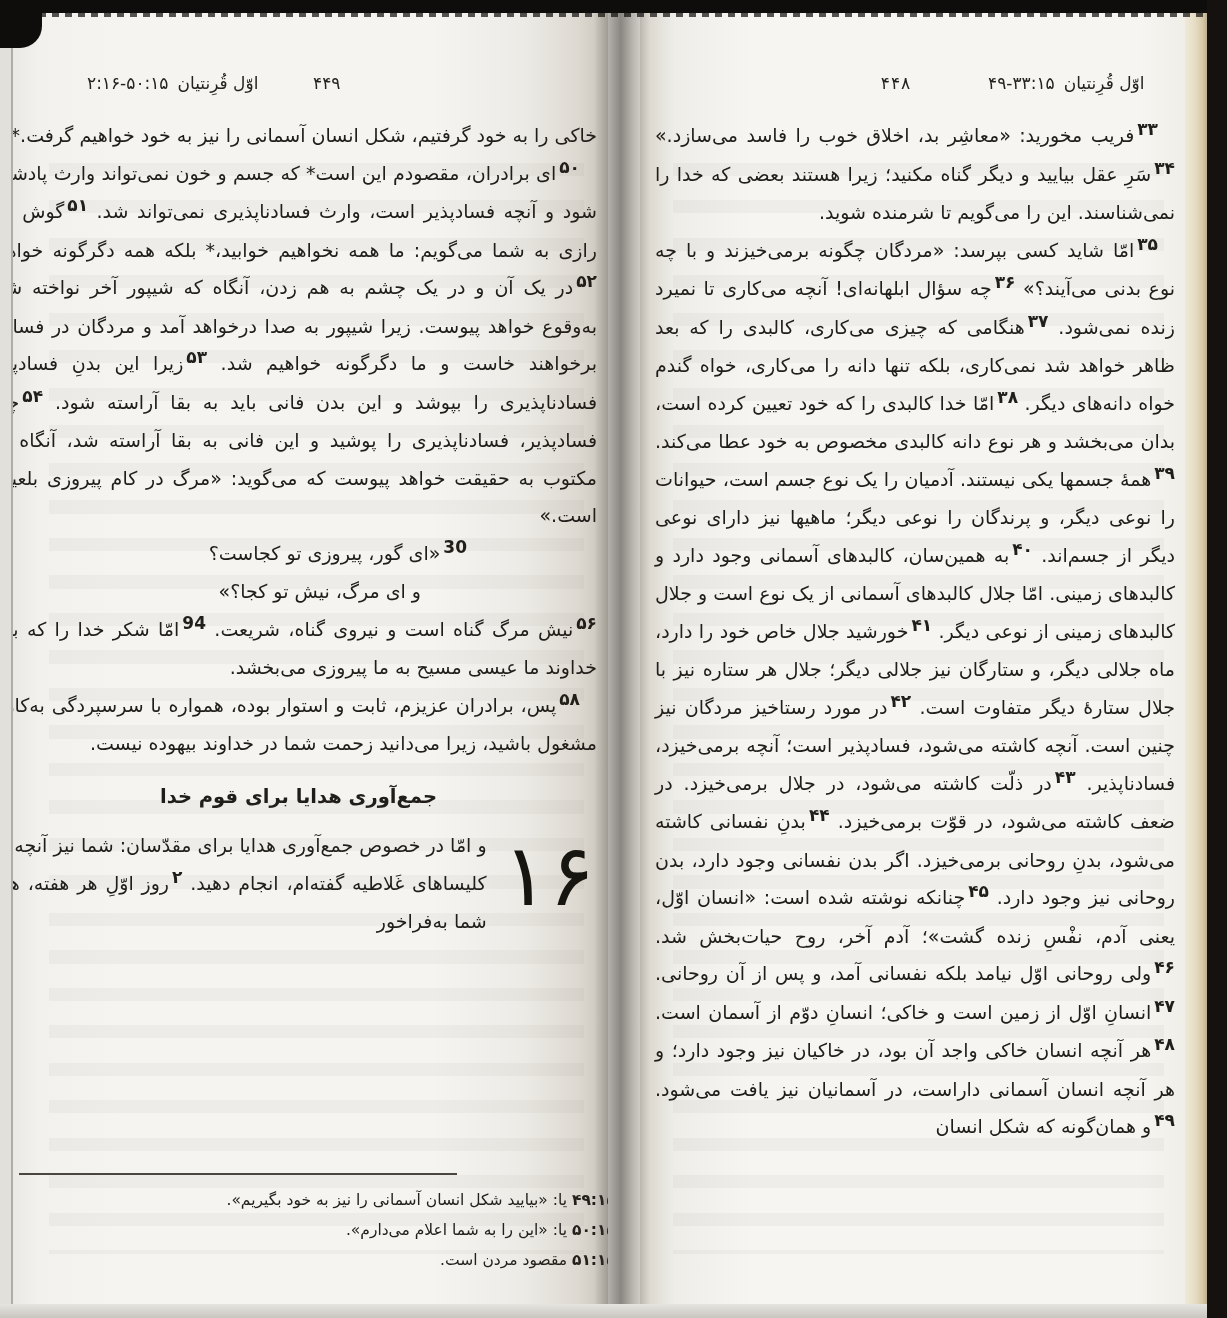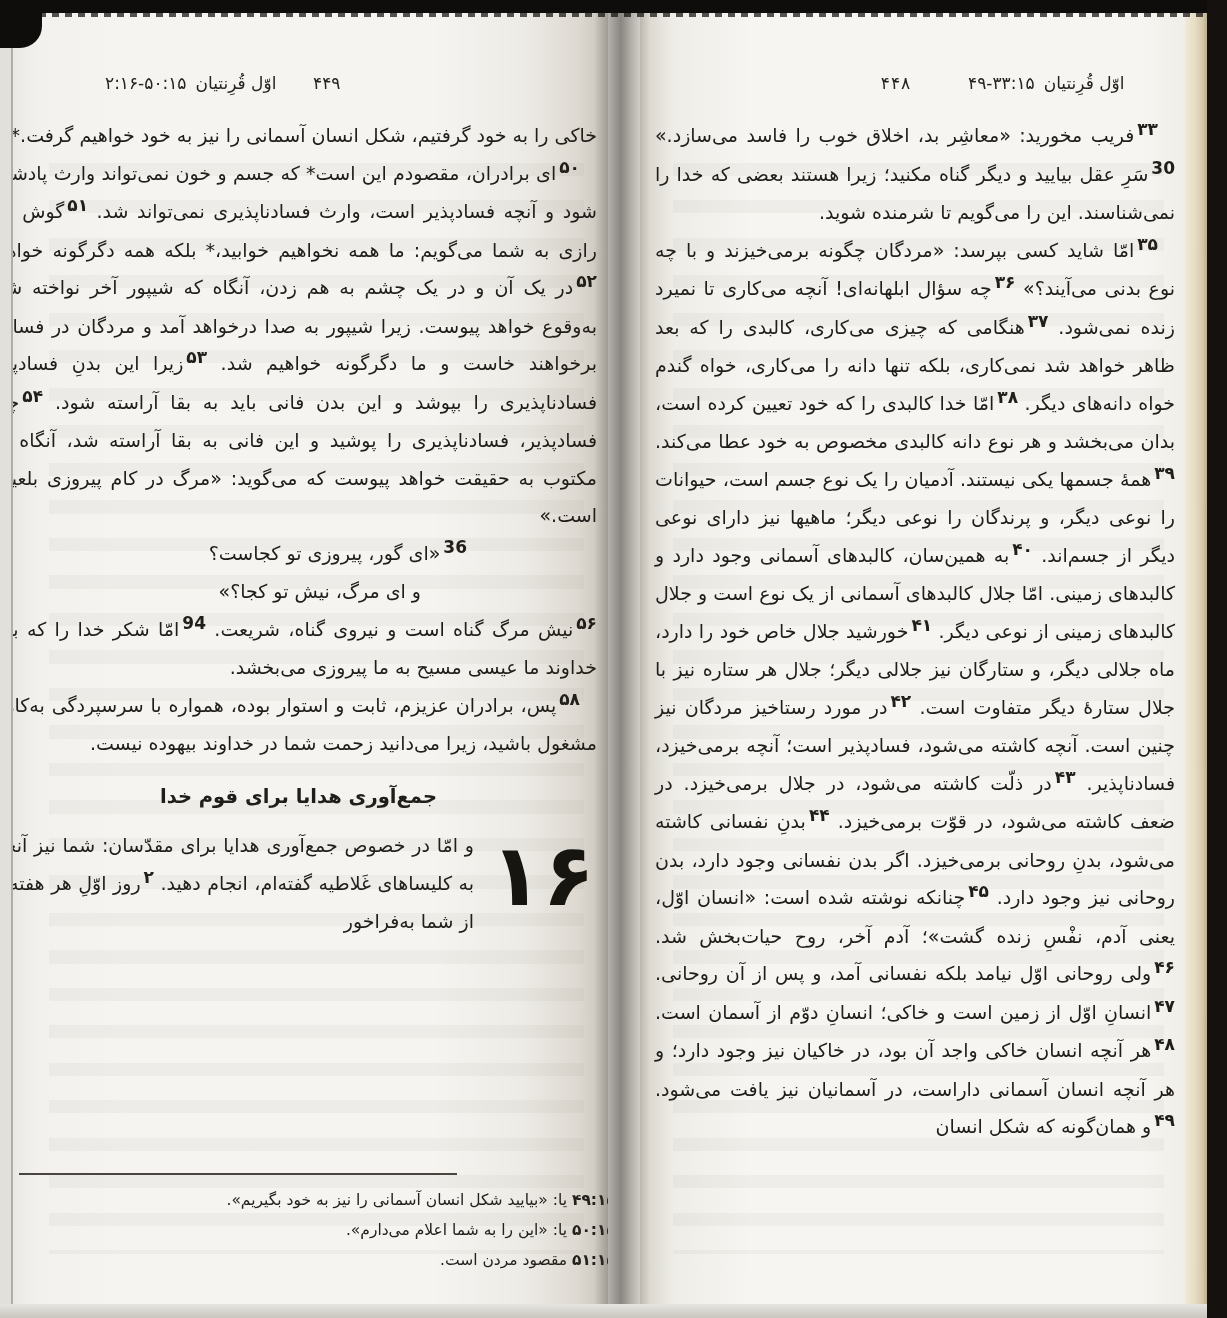--- a/index.html
+++ b/index.html
@@ -32,41 +32,41 @@
         background:repeating-linear-gradient(180deg,rgba(95,88,76,.05) 0 13px,rgba(95,88,76,0) 13px 37.5px);
         pointer-events:none;}
   .spine{position:absolute;top:13px;left:594px;width:56px;height:1291px;z-index:4;pointer-events:none;
         background:linear-gradient(90deg,rgba(70,64,56,0) 0%,rgba(70,64,56,.26) 22%,
                    rgba(42,38,33,.48) 48%,rgba(70,64,56,.28) 68%,rgba(110,102,92,.10) 86%,rgba(110,102,92,0) 100%);}
 
   
   .runhead{position:absolute;top:60px;font-size:17px;color:#26231f;z-index:2;display:flex;gap:9px;
         align-items:baseline;white-space:nowrap;}
   .runhead .ref{direction:ltr;unicode-bidi:isolate;}
-  .rh-left{left:92px;justify-content:center;}
-  .rh-right{left:328px;}
+  .rh-left{left:74px;justify-content:center;}
+  .rh-right{left:348px;}
   .pagenum{position:absolute;top:60px;font-size:17px;color:#26231f;z-index:2;}
   .pn-left{left:300px;}
   .pn-right{left:240px;font-family:Liberation Mono, monospace;}
 
   
   .body{position:absolute;direction:rtl;text-align:justify;font-size:19px;line-height:37.5px;z-index:2;}
   .body-left{top:104px;right:11px;width:650px;}
   .body-right{top:104px;left:15px;width:520px;}
   .para{text-align:justify;}
   .para.indent{text-indent:17px;}
   .heading{font-weight:bold;text-align:center;font-size:19.5px;margin:15px 0 12px;text-indent:0;}
   .body-left .heading{padding-left:53px;}
   .vnum{font-weight:700;font-size:17px;position:relative;top:-7px;margin-left:3px;
         vertical-align:baseline;direction:ltr;unicode-bidi:isolate;}
   .poetry{margin:0 130px 0 0;}
   .pline{text-align:right;}
   .pline.cont{margin-right:46px;}
   .chap{margin-top:5px;}
-  .dropcap{float:right;font-size:86px;line-height:80px;font-weight:700;padding:8px 2px 0 16px;
+  .dropcap{float:right;font-size:86px;line-height:80px;font-weight:400;padding:8px 2px 0 16px;
         color:#17150f;direction:ltr;unicode-bidi:isolate;}
 
   
   .fnrule{position:absolute;left:6px;width:438px;top:1160px;height:2px;background:#4a453e;z-index:2;}
   .footnotes{position:absolute;top:1172px;right:-8px;left:28px;direction:rtl;font-size:15.5px;
         line-height:30px;text-align:right;z-index:2;color:#24211d;}
   .fnref{font-weight:700;}
 </style>
 </head>
 <body>
@@ -85,21 +85,21 @@
     <div class="runhead rh-left">
       <span class="ref">۲:۱۶-۵۰:۱۵</span>
       <span class="book">اوّل قُرِنتیان</span>
     </div>
     <div class="pagenum pn-left">۴۴۹</div>
 
     <div class="body body-left" id="left-body">
         <div class="para">خاکی را به خود گرفتیم، شکل انسان آسمانی را نیز به خود خواهیم گرفت.* </div>
         <div class="para indent"><sup class="vnum">۵۰</sup>ای برادران، مقصودم این است* که جسم و خون نمی‌تواند وارث پادشاهی خدا شود و آنچه فسادپذیر است، وارث فسادناپذیری نمی‌تواند شد. <sup class="vnum">۵۱</sup>گوش فرادهید! رازی به شما می‌گویم: ما همه نخواهیم خوابید،* بلکه همه دگرگونه خواهیم شد. <sup class="vnum">۵۲</sup>در یک آن و در یک چشم به هم زدن، آنگاه که شیپور آخر نواخته شود، این به‌وقوع خواهد پیوست. زیرا شیپور به صدا درخواهد آمد و مردگان در فسادناپذیری برخواهند خاست و ما دگرگونه خواهیم شد. <sup class="vnum">۵۳</sup>زیرا این بدنِ فسادپذیر باید فسادناپذیری را بپوشد و این بدن فانی باید به بقا آراسته شود. <sup class="vnum">۵۴</sup>چون این فسادپذیر، فسادناپذیری را پوشید و این فانی به بقا آراسته شد، آنگاه آن کلام مکتوب به حقیقت خواهد پیوست که می‌گوید: «مرگ در کام پیروزی بلعیده شده است.» </div>
         <div class="poetry">
-          <div class="pline"><sup class="vnum">36</sup>«ای گور، پیروزی تو کجاست؟</div>
+          <div class="pline"><sup class="vnum">30</sup>«ای گور، پیروزی تو کجاست؟</div>
           <div class="pline cont">و ای مرگ، نیش تو کجا؟»</div>
         </div>
         <div class="para"><sup class="vnum">۵۶</sup>نیش مرگ گناه است و نیروی گناه، شریعت. <sup class="vnum">94</sup>امّا شکر خدا را که به‌واسطهٔ خداوند ما عیسی مسیح به ما پیروزی می‌بخشد. </div>
         <div class="para indent"><sup class="vnum">۵۸</sup>پس، برادران عزیزم، ثابت و استوار بوده، همواره با سرسپردگی به‌کار خداوند مشغول باشید، زیرا می‌دانید زحمت شما در خداوند بیهوده نیست. </div>
         <div class="heading">جمع‌آوری هدایا برای قوم خدا</div>
         <div class="para chap"><span class="dropcap">۱۶</span>و امّا در خصوص جمع‌آوری هدایا برای مقدّسان: شما نیز آنچه را که به کلیساهای غَلاطیه گفته‌ام، انجام دهید. <sup class="vnum">۲</sup>روز اوّلِ هر هفته، هر یک از شما به‌فراخور </div>
       </div>
 
     <div class="fnrule"></div>
     <div class="footnotes" id="left-footnotes">
@@ -110,20 +110,20 @@
   </section>
 
   <section class="page page-right">
     <div class="pagenum pn-right">۴۴۸</div>
     <div class="runhead rh-right">
       <span class="ref">۴۹-۳۳:۱۵</span>
       <span class="book">اوّل قُرِنتیان</span>
     </div>
 
     <div class="body body-right" id="right-body">
-        <div class="para indent"><sup class="vnum">۳۳</sup>فریب مخورید: «معاشِر بد، اخلاق خوب را فاسد می‌سازد.» <sup class="vnum">30</sup>سَرِ عقل بیایید و دیگر گناه مکنید؛ زیرا هستند بعضی که خدا را نمی‌شناسند. این را می‌گویم تا شرمنده شوید. </div>
+        <div class="para indent"><sup class="vnum">۳۳</sup>فریب مخورید: «معاشِر بد، اخلاق خوب را فاسد می‌سازد.» <sup class="vnum">۳۴</sup>سَرِ عقل بیایید و دیگر گناه مکنید؛ زیرا هستند بعضی که خدا را نمی‌شناسند. این را می‌گویم تا شرمنده شوید. </div>
         <div class="para indent"><sup class="vnum">۳۵</sup>امّا شاید کسی بپرسد: «مردگان چگونه برمی‌خیزند و با چه نوع بدنی می‌آیند؟» <sup class="vnum">۳۶</sup>چه سؤال ابلهانه‌ای! آنچه می‌کاری تا نمیرد زنده نمی‌شود. <sup class="vnum">۳۷</sup>هنگامی که چیزی می‌کاری، کالبدی را که بعد ظاهر خواهد شد نمی‌کاری، بلکه تنها دانه را می‌کاری، خواه گندم خواه دانه‌های دیگر. <sup class="vnum">۳۸</sup>امّا خدا کالبدی را که خود تعیین کرده است، بدان می‌بخشد و هر نوع دانه کالبدی مخصوص به خود عطا می‌کند. <sup class="vnum">۳۹</sup>همهٔ جسمها یکی نیستند. آدمیان را یک نوع جسم است، حیوانات را نوعی دیگر، و پرندگان را نوعی دیگر؛ ماهیها نیز دارای نوعی دیگر از جسم‌اند. <sup class="vnum">۴۰</sup>به همین‌سان، کالبدهای آسمانی وجود دارد و کالبدهای زمینی. امّا جلال کالبدهای آسمانی از یک نوع است و جلال کالبدهای زمینی از نوعی دیگر. <sup class="vnum">۴۱</sup>خورشید جلال خاص خود را دارد، ماه جلالی دیگر، و ستارگان نیز جلالی دیگر؛ جلال هر ستاره نیز با جلال ستارهٔ دیگر متفاوت است. <sup class="vnum">۴۲</sup>در مورد رستاخیز مردگان نیز چنین است. آنچه کاشته می‌شود، فسادپذیر است؛ آنچه برمی‌خیزد، فسادناپذیر. <sup class="vnum">۴۳</sup>در ذلّت کاشته می‌شود، در جلال برمی‌خیزد. در ضعف کاشته می‌شود، در قوّت برمی‌خیزد. <sup class="vnum">۴۴</sup>بدنِ نفسانی کاشته می‌شود، بدنِ روحانی برمی‌خیزد. اگر بدن نفسانی وجود دارد، بدن روحانی نیز وجود دارد. <sup class="vnum">۴۵</sup>چنانکه نوشته شده است: «انسان اوّل، یعنی آدم، نفْسِ زنده گشت»؛ آدم آخر، روح حیات‌بخش شد. <sup class="vnum">۴۶</sup>ولی روحانی اوّل نیامد بلکه نفسانی آمد، و پس از آن روحانی. <sup class="vnum">۴۷</sup>انسانِ اوّل از زمین است و خاکی؛ انسانِ دوّم از آسمان است. <sup class="vnum">۴۸</sup>هر آنچه انسان خاکی واجد آن بود، در خاکیان نیز وجود دارد؛ و هر آنچه انسان آسمانی داراست، در آسمانیان نیز یافت می‌شود. <sup class="vnum">۴۹</sup>و همان‌گونه که شکل انسان </div>
       </div>
   </section>
 
   <div class="spine"></div>
 
 </div>
 
 </body></html>

